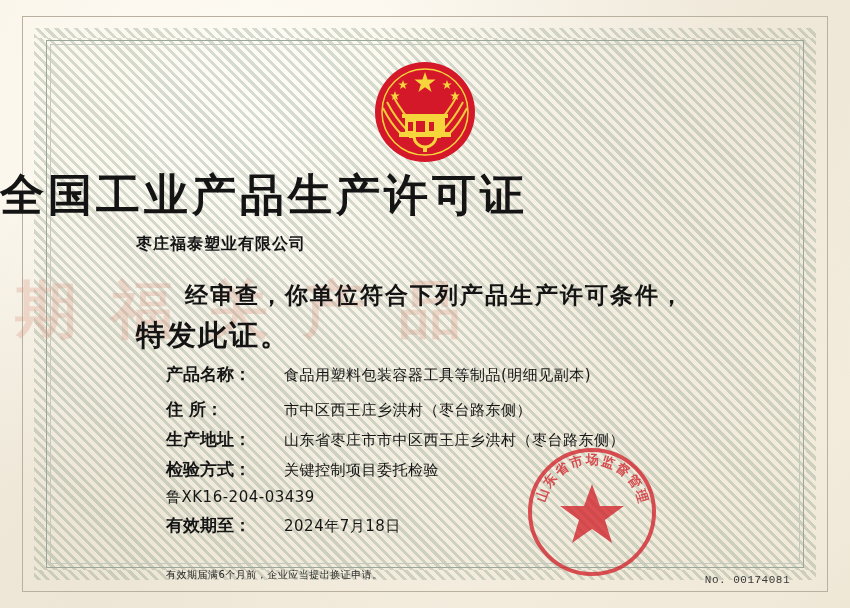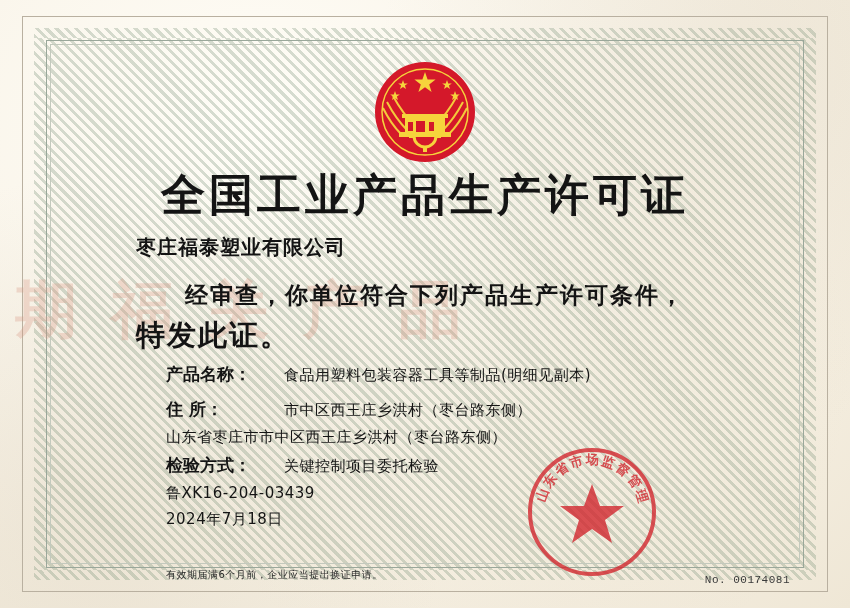--- a/index.html
+++ b/index.html
@@ -108,35 +108,35 @@
     width: 112px;
     height: 108px;
   }
 
   
   .doc-title {
     position: absolute;
     left: 0;
     right: 0;
     top: 166px;
-    text-align: center;
+    text-align: left;
     font-family: "DejaVu Sans", sans-serif;
     font-size: 44px;
     font-weight: 700;
     letter-spacing: 4px;
     color: #141414;
   }
 
   
   .company {
     position: absolute;
     left: 136px;
     top: 234px;
     font-family: "DejaVu Sans", sans-serif;
-    font-size: 20px;
+    font-size: 16px;
     font-weight: 700;
     color: #141414;
     letter-spacing: 1px;
   }
   .para1 {
     position: absolute;
     left: 141px;
     top: 272px;
     width: 600px;
     font-family: "DejaVu Sans", sans-serif;
@@ -302,33 +302,35 @@
       <div class="field-label">产品名称：</div>
       <div class="field-value">食品用塑料包装容器工具等制品(明细见副本)</div>
     </div>
 
     <div class="field-row">
       <div class="field-label">住    所：</div>
       <div class="field-value">市中区西王庄乡洪村（枣台路东侧）</div>
     </div>
 
     <div class="field-row">
+      <div class="field-label">生产地址：</div>
       <div class="field-value">山东省枣庄市市中区西王庄乡洪村（枣台路东侧）</div>
     </div>
 
     <div class="field-row">
       <div class="field-label">检验方式：</div>
       <div class="field-value">关键控制项目委托检验</div>
     </div>
 
     <div class="field-row">
       <div class="field-value">鲁XK16-204-03439</div>
     </div>
 
     <div class="field-row">
+      <div class="field-label">有效期至：</div>
       <div class="field-value">2024年7月18日</div>
     </div>
 
   </div>
 
 
   <div class="seal">
     <svg class="seal-svg" viewBox="0 0 144 144" width="144" height="144" aria-hidden="true">
       <circle cx="72" cy="72" r="62" fill="none" stroke="#d2242c" stroke-width="4"></circle>
       <polygon fill="#d2242c" points="72,44 80,66 104,66 85,80 92,103 72,89 52,103 59,80 40,66 64,66"></polygon>

